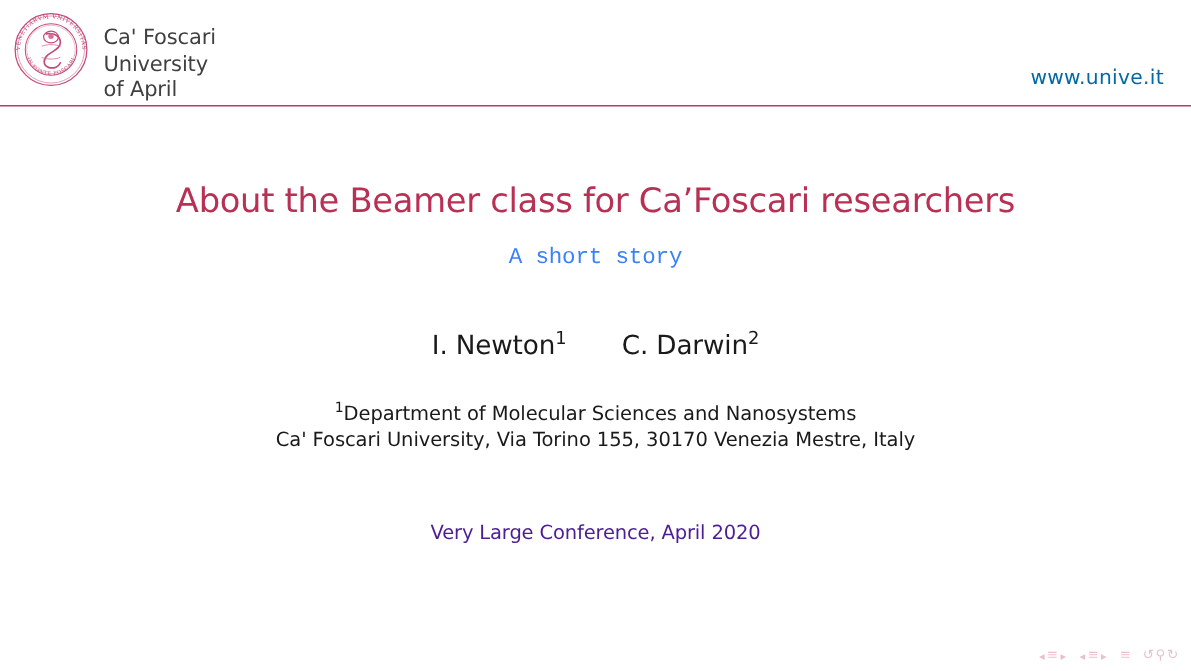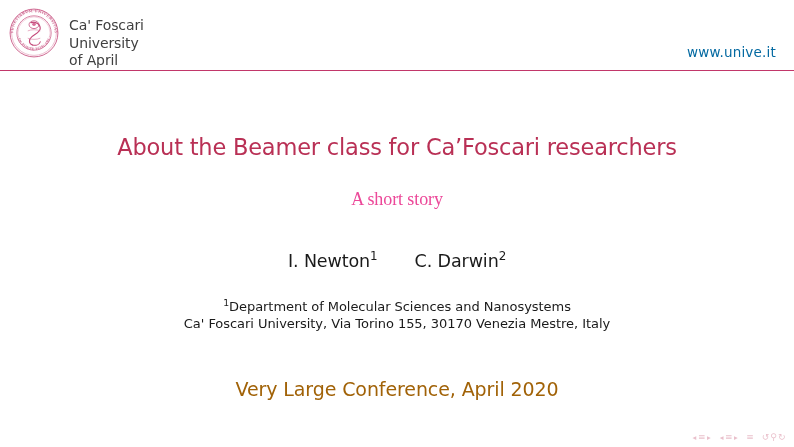--- a/index.html
+++ b/index.html
@@ -75,37 +75,37 @@
   .titlepage {
     position: absolute;
     left: 0;
     top: 71px;
     width: 794px;
     height: 356px;
     text-align: center;
   }
 
   .doc-title {
-    margin: 16px;
+    margin: 3px;
     padding-top: 47px;
     font-family: "DejaVu Sans", sans-serif;
     font-size: 22.5px;
     font-weight: normal;
     color: #b93055;
     letter-spacing: -0.2px;
     line-height: 1.2;
   }
 
   .doc-subtitle {
     margin: 0;
     padding-top: 12px;
-    font-family: Liberation Serif, serif;
-    font-size: 18px;
+    font-family: Liberation Mono, monospace;
+    font-size: 15px;
     font-weight: normal;
-    color: #ec4899;
+    color: #3b82f6;
     letter-spacing: -0.1px;
   }
 
   .authors {
     padding-top: 41px;
     font-family: "DejaVu Sans", sans-serif;
     font-size: 17.5px;
     color: #1a1a1a;
     letter-spacing: -0.1px;
   }
@@ -132,22 +132,22 @@
   .affiliation .org sup {
     font-size: 0.72em;
     vertical-align: super;
     line-height: 0;
   }
   .affiliation .addr { display: block; }
 
   .event-date {
     padding-top: 29px;
     font-family: "DejaVu Sans", sans-serif;
-    font-size: 19px;
-    color: #a16207;
+    font-size: 13px;
+    color: #4c1d95;
     letter-spacing: -0.1px;
   }
 
   
   .nav-symbols {
     position: absolute;
     right: 8px;
     bottom: 5px;
     display: flex;
     align-items: center;

